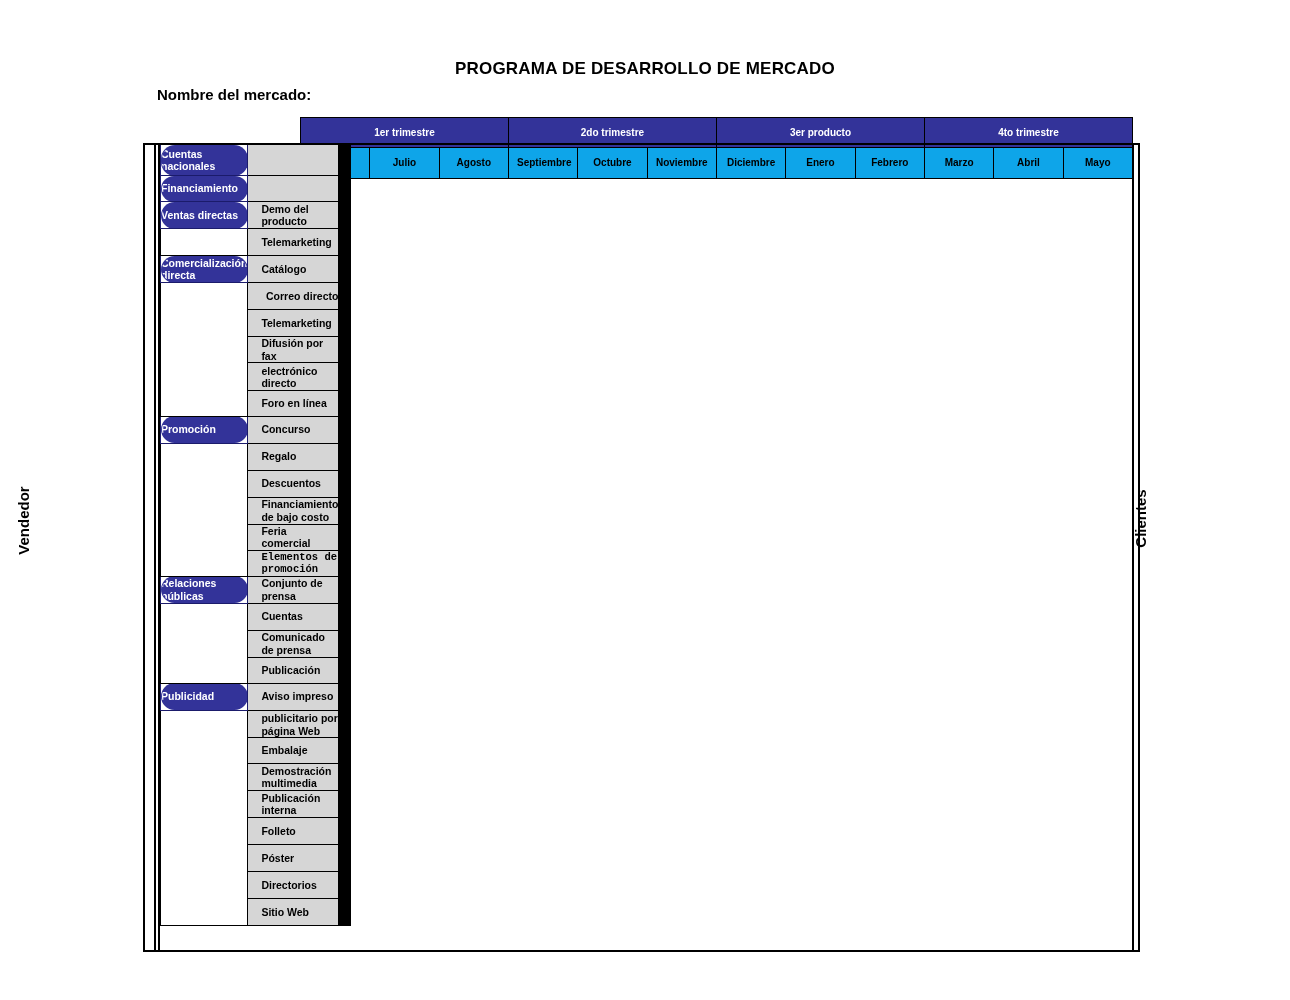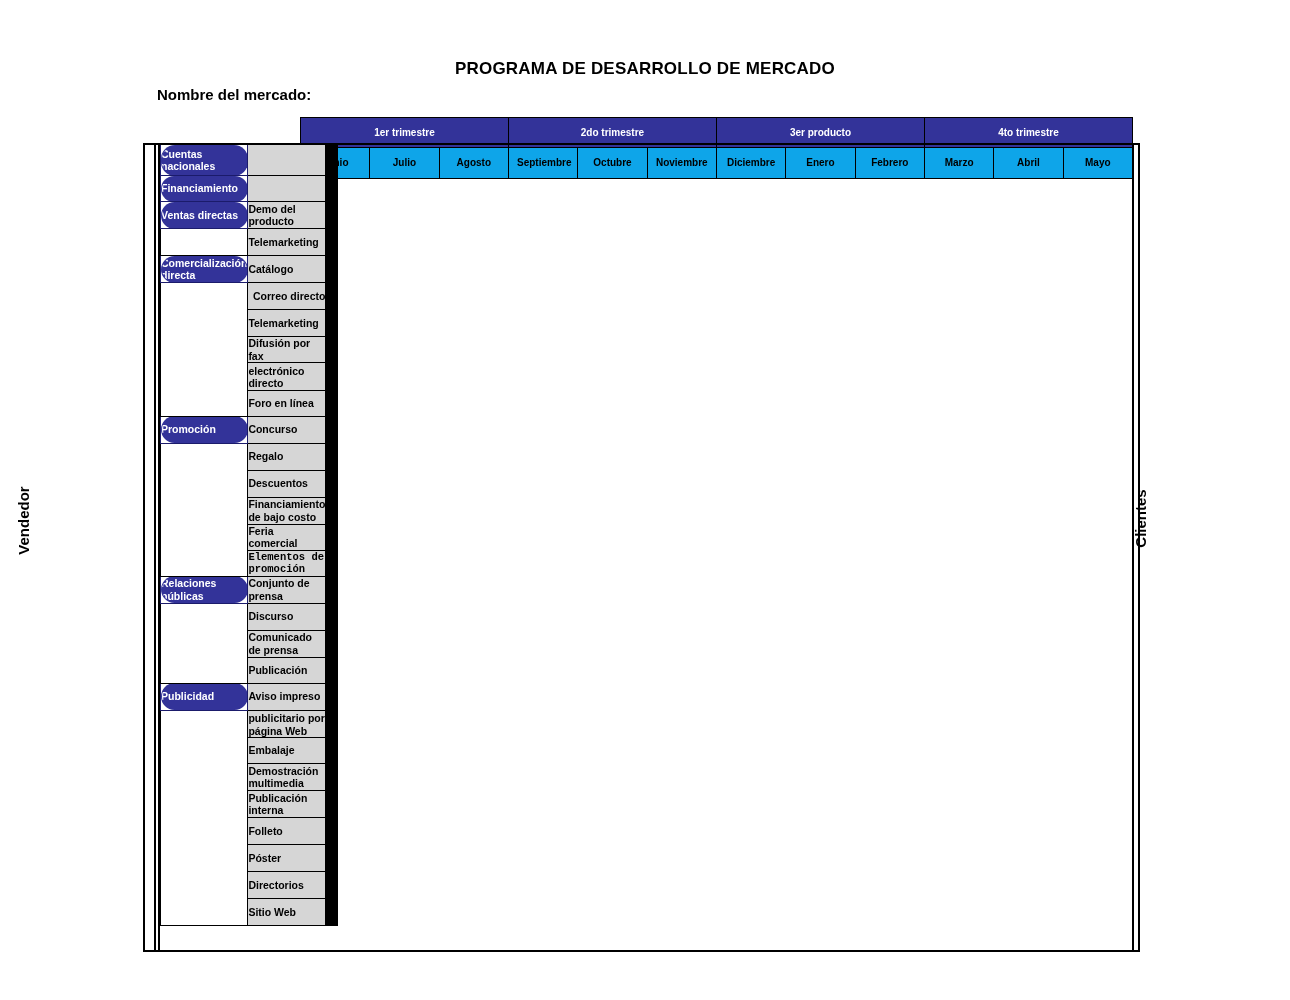--- a/index.html
+++ b/index.html
@@ -126,20 +126,21 @@
   td.act {
     width: 70px;
     background: #d6d6d6;
     color: #000000;
     font-weight: bold;
     padding: 0 2px 0 3px;
   }
   td.act .txt {
     display: block;
     overflow: hidden;
+    padding-left: 13px;
   }
   td.act.clip .txt {
     margin-top: -11px;
   }
   
   td.data {
     width: 69.5px;
     background: #ffffff;
   }
 
@@ -537,21 +538,21 @@
             <td class="data"></td>
             <td class="data"></td>
             <td class="data"></td>
             <td class="data"></td>
             <td class="data"></td>
             <td class="data"></td>
           </tr>
           <tr style="height: 27px;">
             <td class="cat blank"></td>
             <td class="act">
-              <span class="txt">Discurso</span>
+              <span class="txt">Cuentas</span>
             </td>
             <td class="data"></td>
             <td class="data"></td>
             <td class="data"></td>
             <td class="data"></td>
             <td class="data"></td>
             <td class="data"></td>
             <td class="data"></td>
             <td class="data"></td>
             <td class="data"></td>

